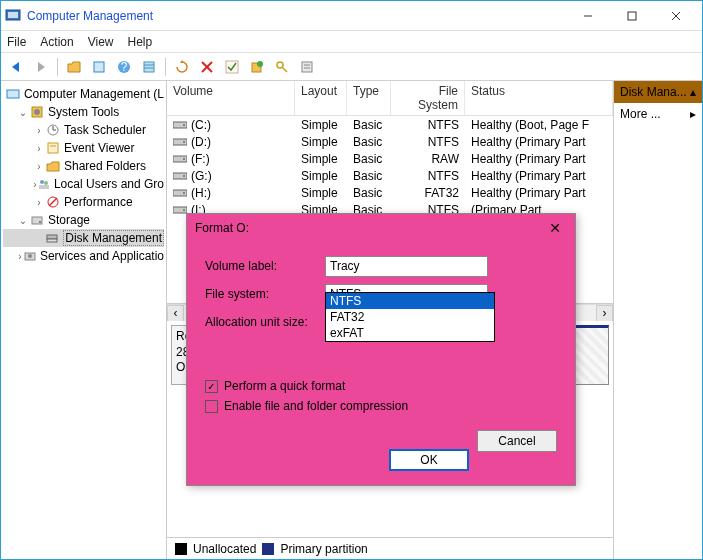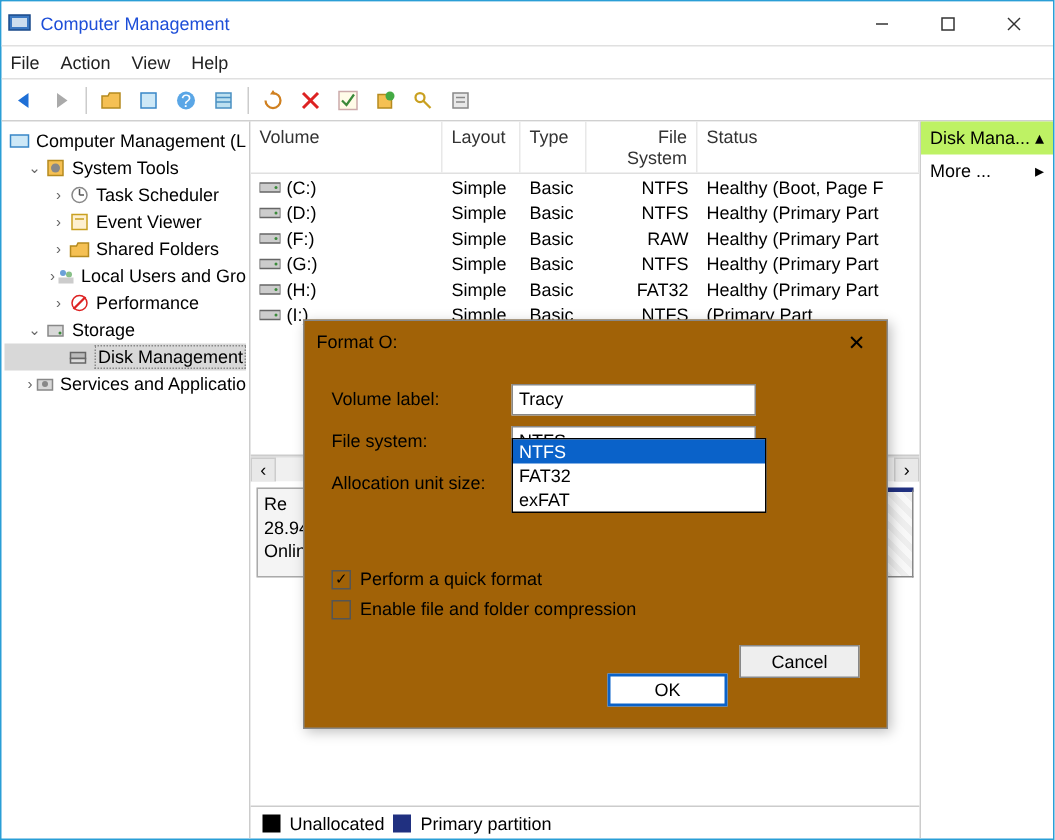--- a/index.html
+++ b/index.html
@@ -53,21 +53,21 @@
 .diskhead { width: 78px; background: #f4f4f4; border: 1px solid #aaa; padding: 3px 4px; font-size: 11px; line-height: 1.3; }
 .partbox { flex: 1; border: 1px solid #888; background: repeating-linear-gradient(45deg,#eee,#eee 4px,#f8f8f8 4px,#f8f8f8 8px); padding: 3px 6px; font-size: 11px; line-height: 1.3; }
 .legend { height: 22px; border-top: 1px solid #ccc; display: flex; align-items: center; padding: 0 8px; gap: 6px; font-size: 11px; }
 .legend .sw { width: 12px; height: 12px; display: inline-block; }
 
 .actionspane { width: 88px; }
 .actionspane .ah { background: #f4f4f4; border: 1px solid #ccc; padding: 3px 6px; font-weight: bold; }
 .actionspane .ai { padding: 4px 6px; display: flex; align-items: center; justify-content: space-between; }
 
 
-.dialog { position: absolute; left: 201px; top: 212px; width: 390px; background: #a16207; border: 1px solid #888; box-shadow: 2px 2px 8px rgba(0,0,0,0.25); }
+.dialog { position: absolute; left: 185px; top: 212px; width: 390px; background: #ec4899; border: 1px solid #888; box-shadow: 2px 2px 8px rgba(0,0,0,0.25); }
 .dlg-title { height: 28px; display: flex; align-items: center; padding: 0 8px; }
 .dlg-title .t { flex: 1; }
 .dlg-title .x { width: 24px; text-align: center; font-size: 14px; }
 .dlg-body { padding: 10px 18px 14px 18px; }
 .frow { display: flex; align-items: center; height: 28px; }
 .frow .flabel { width: 120px; }
 .frow input, .frow .combo { width: 163px; height: 21px; border: 1px solid #888; padding: 1px 4px; background: #fff; }
 .combo { display: flex; align-items: center; justify-content: space-between; background: #e8f0fb; }
 .combo .cv { color: #000; }
 .combo .carrow { color: #444; font-size: 9px; }
@@ -472,21 +472,21 @@
     </div>
     <div class="legend">
       <span class="sw" style="background:#000"></span>
       <span>Unallocated</span>
       <span class="sw" style="background:#203080"></span>
       <span>Primary partition</span>
     </div>
   </div>
 
   <div class="actionspane">
-    <div class="ai" style="background:#bef264">
+    <div class="ai" style="background:#a16207">
         <span>Disk Mana...</span>
         <span>▴</span>
       </div>
     <div class="ai">
         <span>More ...</span>
         <span>▸</span>
       </div>
   </div>
 </div>
 

